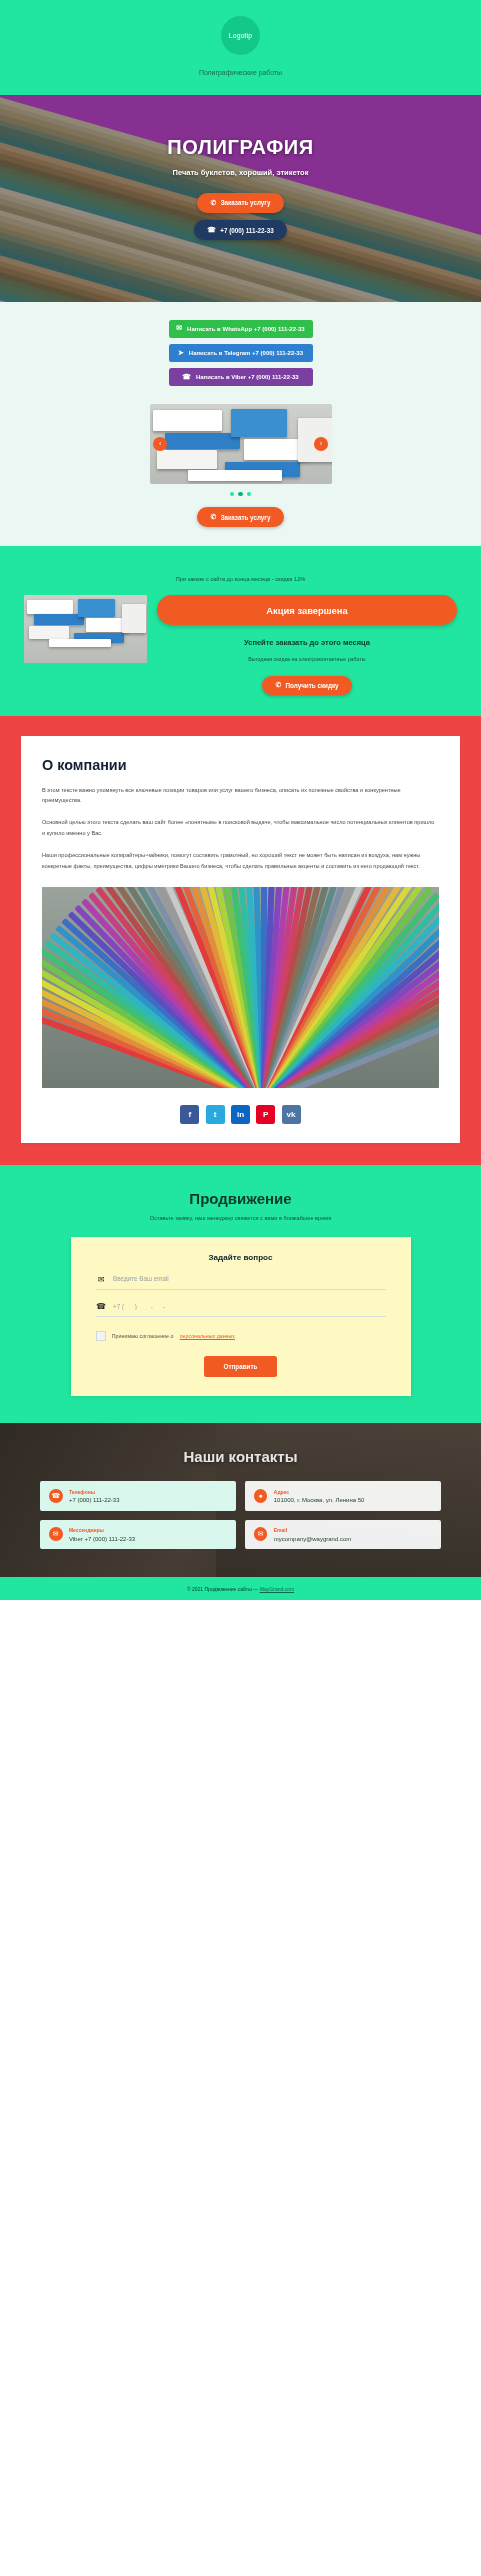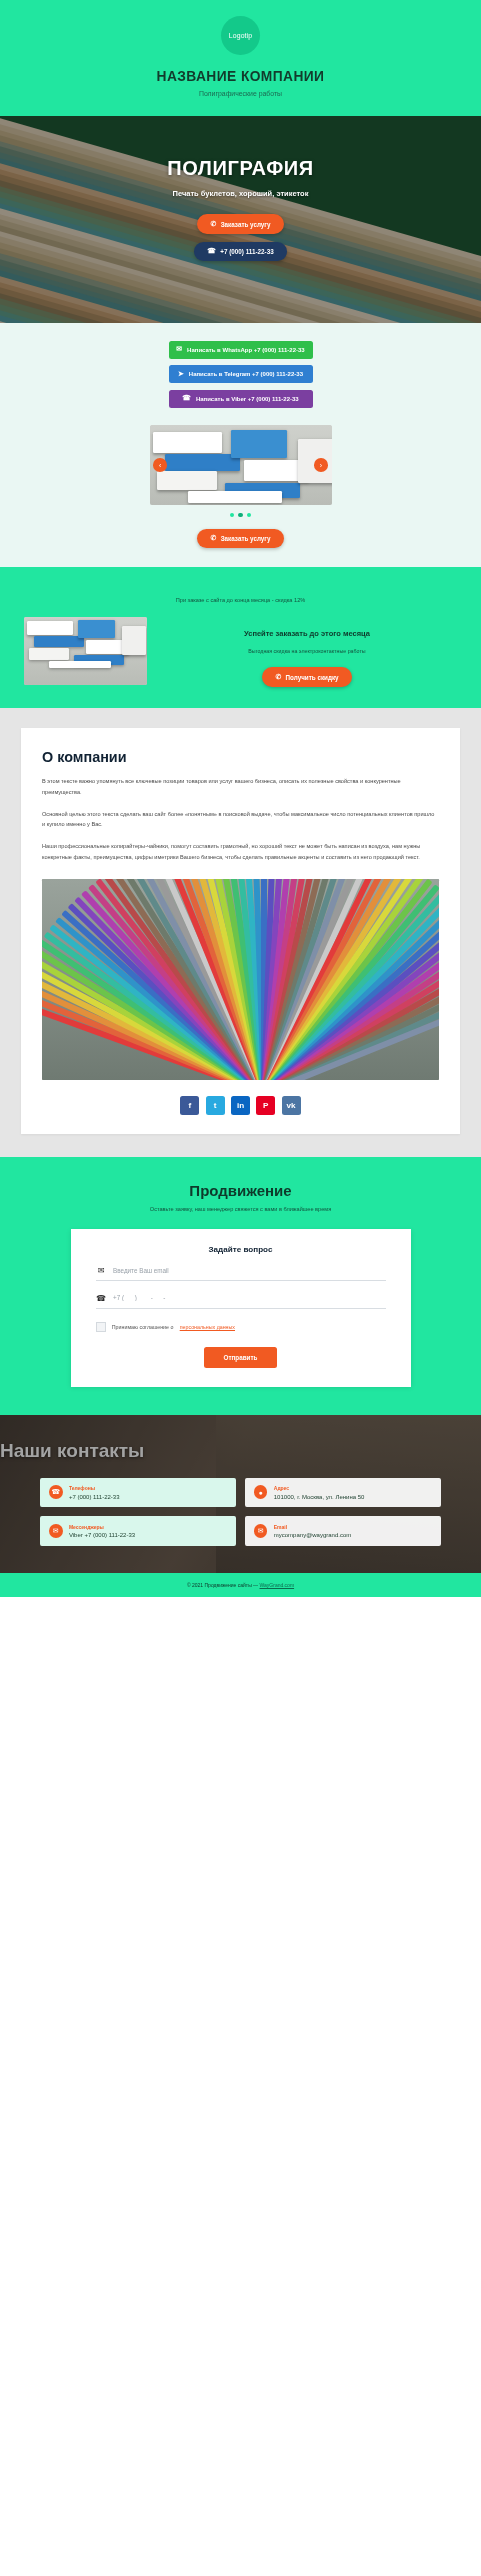--- a/index.html
+++ b/index.html
@@ -31,21 +31,21 @@
   }
   .company-sub {
     margin-top: 6.3px; font-size: 6.9px; color: #1c6a51;
   }
 
   
   .hero {
     position: relative;
     height: 207px;
     overflow: hidden;
-    background: #14532d;
+    background: #d946ef;
   }
   .hero-bg { position: absolute; inset: 0; }
   .hero-bg .stripe {
     position: absolute;
     height: 19px;
     width: 140%;
     left: -20%;
     transform-origin: left center;
   }
   .hero-overlay {
@@ -156,21 +156,21 @@
     background: #f15a22; color: #fff; font-weight: bold;
     font-size: 9.4px; border-radius: 16.3px; padding: 9.4px 6.3px;
     box-shadow: 0 1.9px 4.4px rgba(0,0,0,.2);
     cursor: pointer;
   }
   .promo-h3 { margin-top: 12.5px; font-size: 7.5px; font-weight: bold; color: #0e3a2b; line-height: 1.45; }
   .promo-p { margin-top: 7.5px; font-size: 5.3px; color: #12543e; }
   .promo-cta { margin-top: 13.8px; }
 
   
-  .about-band { background: #e5e5e5; padding: 20px 0 22.6px; }
+  .about-band { background: #ef4444; padding: 20px 0 22.6px; }
   .about-card {
     width: 439px; margin: 0 auto;
     background: #fff; padding: 21px 21px 19px;
     box-shadow: 0 0.6px 2.5px rgba(0,0,0,.06);
   }
   .about-card h2 { font-size: 14.4px; color: #123; font-weight: bold; }
   .about-card p { margin-top: 11.3px; font-size: 5.6px; line-height: 1.9; color: #4a4a4a; }
   .about-photo {
     margin-top: 16.3px; height: 201px; width: 100%;
     position: relative; overflow: hidden; border-radius: 1.3px;
@@ -188,21 +188,21 @@
   .soc-in { background: #0a66c2; }
   .soc-pn { background: #e60023; }
   .soc-vk { background: #4c75a3; }
 
   
   .consult { background: #21e6a0; padding: 25px 0 27.6px; text-align: center; }
   .consult h2 { font-size: 15px; color: #0e3a2b; font-weight: bold; }
   .consult-sub { margin-top: 7.5px; font-size: 5.6px; color: #12543e; }
   .form-card {
     width: 340px; margin: 16.3px auto 0;
-    background: #ffffff; padding: 16.3px 25px 19px;
+    background: #fef9c3; padding: 16.3px 25px 19px;
     box-shadow: 0 1.3px 5px rgba(0,0,0,.12);
   }
   .form-title { font-size: 8.1px; font-weight: bold; color: #123; }
   .field {
     margin-top: 11.3px; display: flex; align-items: center; gap: 6.3px;
     border-bottom: 0.6px solid #d8dde2; padding-bottom: 5px;
   }
   .field .ficon { width: 11.3px; text-align: center; color: #2b2b2b; font-size: 8.1px; }
   .field input {
     flex: 1; border: none; outline: none;
@@ -224,21 +224,21 @@
 
   
   .contacts {
     position: relative; padding: 25px 0 27.6px;
     background: #4b4440; overflow: hidden;
   }
   .contacts-bg { position: absolute; inset: 0; }
   .contacts-overlay { position: absolute; inset: 0; background: rgba(40,34,30,.55); }
   .contacts-inner { position: relative; }
   .contacts h2 {
-    text-align: left; color: #a3a3a3; font-size: 19px; font-weight: bold;
+    text-align: center; color: #e5e5e5; font-size: 15px; font-weight: bold;
     text-shadow: 0 1.3px 3.1px rgba(0,0,0,.5);
   }
   .contact-grid {
     margin: 16.3px auto 0; width: 401px;
     display: grid; grid-template-columns: 1fr 1fr; gap: 8.8px;
   }
   .contact-card {
     background: rgba(255,255,255,.93);
     border-radius: 1.9px; padding: 7.5px 8.8px;
     display: flex; gap: 6.3px; align-items: flex-start;
@@ -263,21 +263,20 @@
   }
   .footer a { color: #0c6b4e; text-decoration: underline; }
 </style>
 </head>
 <body>
 
 <div class="page">
 
   <div class="header">
     <div class="logo">Logotip</div>
-    <div class="company-name">НАЗВАНИЕ КОМПАНИИ</div>
     <div class="company-sub">Полиграфические работы</div>
   </div>
 
   <div class="hero">
     <div class="hero-bg" id="heroBg">
         <div class="stripe" style="top:-25px;background:#e8d9c0;transform:rotate(16deg);"></div>
         <div class="stripe" style="top:-19.4px;background:#d9c7a4;transform:rotate(16deg);"></div>
         <div class="stripe" style="top:-13.8px;background:#cbb78e;transform:rotate(16deg);"></div>
         <div class="stripe" style="top:-8.1px;background:#b9a87c;transform:rotate(16deg);"></div>
         <div class="stripe" style="top:-2.5px;background:#8fa08a;transform:rotate(16deg);"></div>
@@ -392,20 +391,21 @@
           <div class="slide-card" style="left:2.5px;top:4.1px;width:46px;height:14px;background:#ffffff;"></div>
           <div class="slide-card" style="left:10px;top:19px;width:50px;height:10.8px;background:#2f7fc7;"></div>
           <div class="slide-card" style="left:5px;top:31px;width:40px;height:12.4px;background:#f4f4f2;"></div>
           <div class="slide-card" style="left:54px;top:3.3px;width:37px;height:18px;background:#3a8fd0;"></div>
           <div class="slide-card" style="left:62px;top:23px;width:43px;height:14px;background:#ffffff;"></div>
           <div class="slide-card" style="left:50px;top:38px;width:50px;height:10px;background:#2f7fc7;"></div>
           <div class="slide-card" style="left:98px;top:9px;width:24px;height:29px;background:#f0f0ee;"></div>
           <div class="slide-card" style="left:25px;top:44px;width:62px;height:7.4px;background:#ffffff;"></div>
         </div>
       <div class="promo-right">
+        <div class="promo-badge">Акция завершена</div>
         <div class="promo-h3">Успейте заказать до этого месяца</div>
         <div class="promo-p">Выгодная скидка на электроконтактные работы</div>
         <div class="promo-cta">
           <button class="btn btn-orange">
             <span class="ico">✆</span>
             <span>Получить скидку</span>
           </button>
         </div>
       </div>
     </div>

